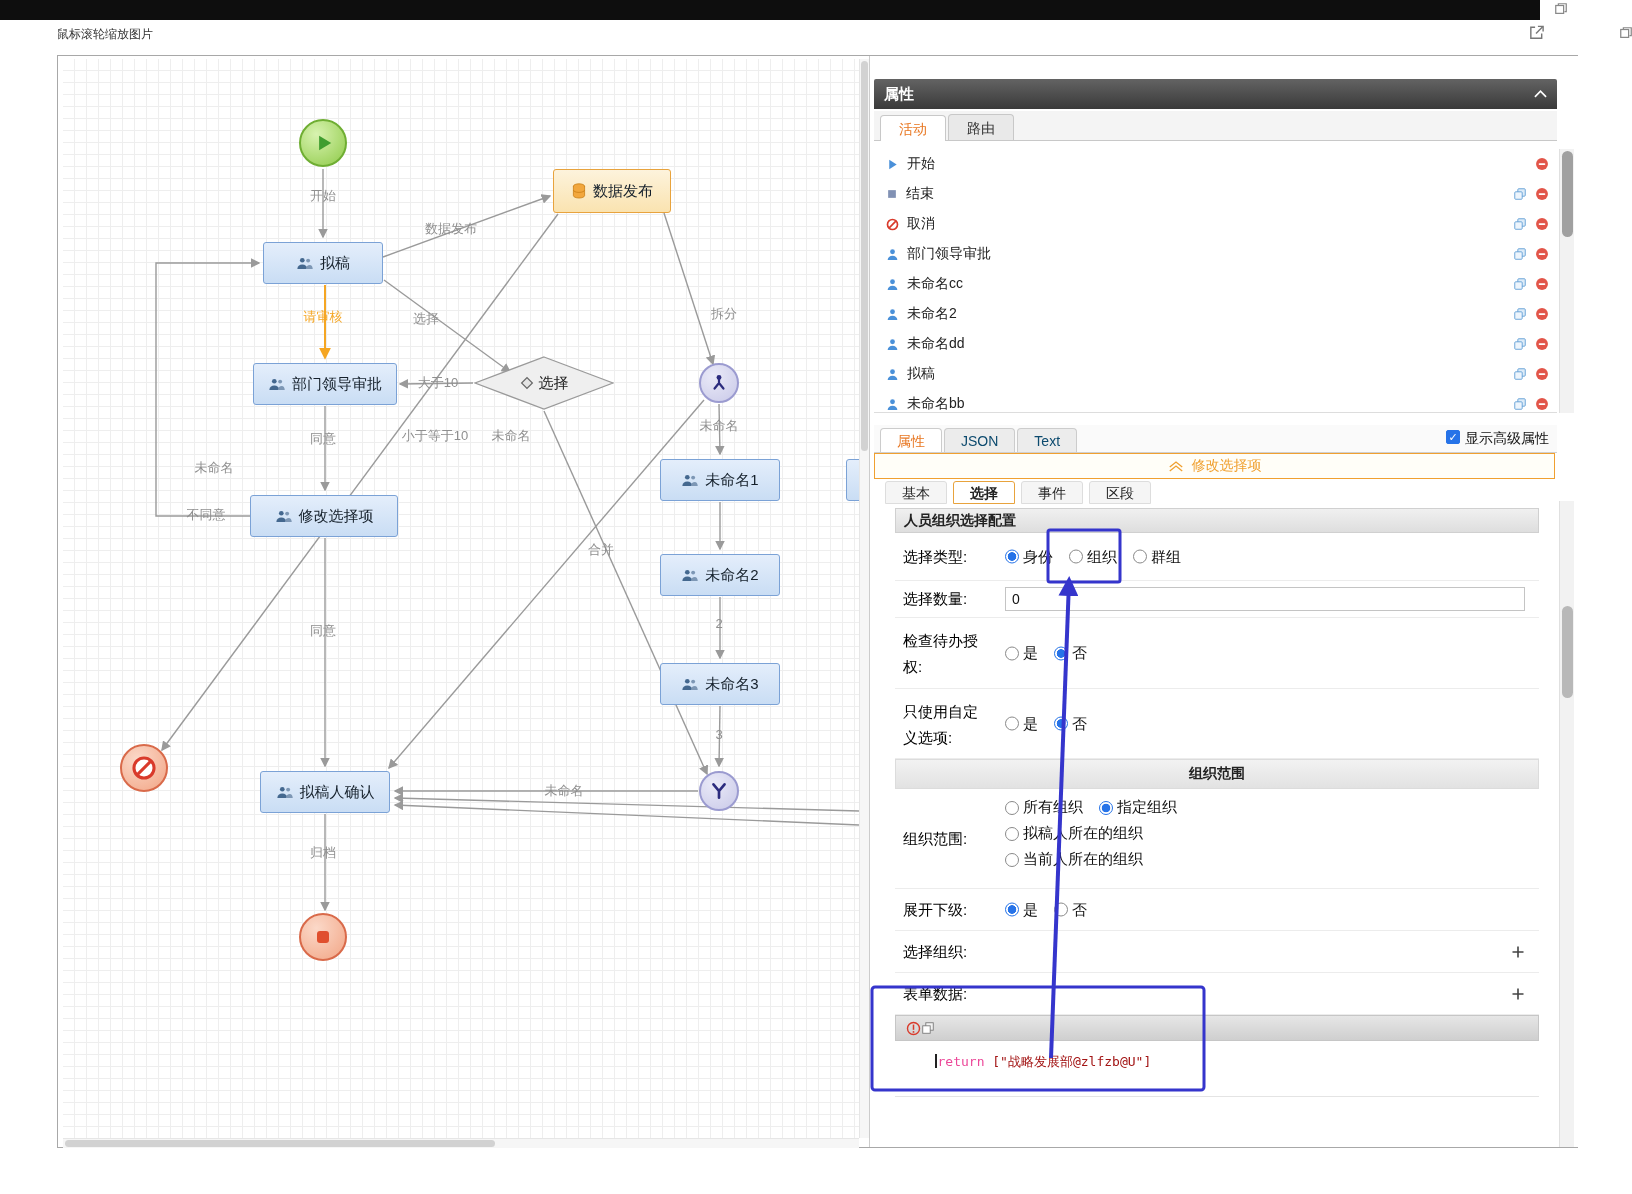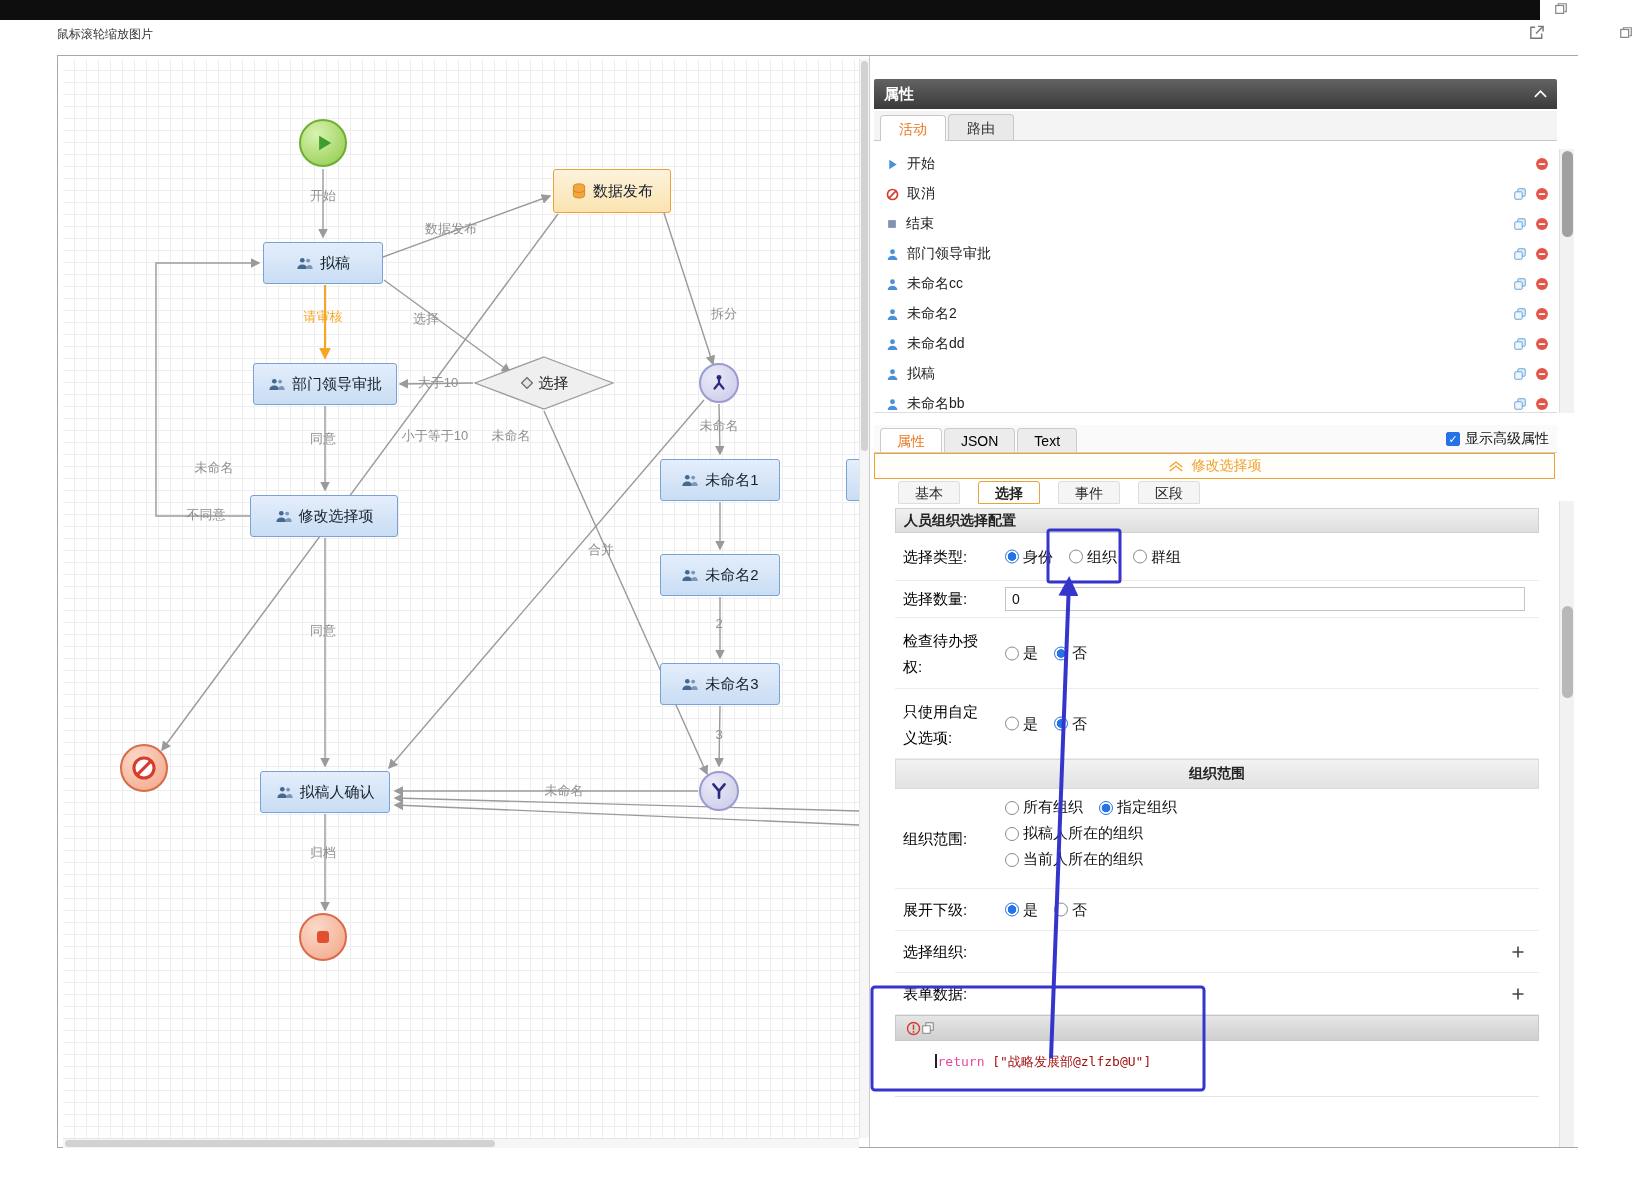--- a/index.html
+++ b/index.html
@@ -57,30 +57,30 @@
 .tabs1 .tab{height:26px;line-height:26px;padding:0 18px;font-size:14px;border:1px solid #c8c8c8;border-bottom:none;
   border-radius:4px 4px 0 0;background:#e9e9e9;color:#333;cursor:pointer}
 .tabs1 .tab.active{background:#fff;color:#e87722;position:relative;top:1px}
 #activity-list{position:absolute;left:4px;top:93px;width:683px;height:264px;overflow:hidden;border-bottom:1px solid #ddd;background:#fff}
 .act-row{height:30px;display:flex;align-items:center;padding:0 8px 0 12px;gap:8px}
 .act-label{flex:1;font-size:14px;color:#222}
 .act-actions{display:flex;gap:8px;align-items:center}
 .tabs2{position:absolute;left:4px;top:369px;width:683px;height:28px;border-bottom:1px solid #d0d0d0;background:#fafafa;
   display:flex;align-items:flex-end;padding-left:6px;gap:2px}
 .tabs2 .tab{height:24px;line-height:24px;padding:0 16px;font-size:14px;border:1px solid #ccc;border-bottom:none;
-  border-radius:4px 4px 0 0;background:#ececec;color:#000000}
+  border-radius:4px 4px 0 0;background:#ececec;color:#0c4a6e}
 .tabs2 .tab.active{background:#fff;color:#e87722}
-.adv-check{position:absolute;right:30px;top:374px;display:flex;gap:5px;align-items:center;font-size:14px;color:#111;cursor:pointer}
+.adv-check{position:absolute;right:30px;top:374px;display:flex;gap:5px;align-items:flex-start;font-size:14px;color:#111;cursor:pointer}
 .checkbox{width:14px;height:14px;border-radius:2px;border:1px solid #999;background:#fff;color:#fff;
   font-size:11px;line-height:13px;text-align:center}
 .checkbox.checked{background:#2673e8;border-color:#2673e8}
 .checkbox.checked::after{content:"✓"}
 .banner{position:absolute;left:4px;top:397px;width:681px;height:26px;border:1px solid #f0a030;background:#fffef8;
   display:flex;align-items:center;justify-content:center;gap:8px;color:#f0a030;font-size:14px;cursor:pointer}
-.subtabs{position:absolute;left:28px;top:425px;width:644px;height:24px;display:flex;gap:18px}
+.subtabs{position:absolute;left:15px;top:425px;width:644px;height:24px;display:flex;gap:6px}
 .subtabs .tab{height:23px;line-height:22px;padding:0 16px;font-size:14px;border:1px solid #ddd;background:#f5f5f5;
   border-radius:3px 3px 0 0;color:#222}
 .subtabs .tab.active{background:#fff;border-color:#e8a33d;font-weight:bold}
 .section-bar{position:absolute;left:25px;top:452px;width:644px;height:25px;background:linear-gradient(#f0f0f0,#dedede);
   border:1px solid #d0d0d0;font-weight:bold;font-size:14px;color:#222;line-height:23px;padding-left:8px}
 
 .form-row{position:absolute;left:25px;width:644px;border-bottom:1px solid #ececec;background:#fff}
 .f-label{position:absolute;left:8px;top:50%;transform:translateY(-50%);font-size:15px;font-weight:normal;color:#000;width:96px;line-height:1.7}
 .f-label.top{top:10px;transform:none;width:82px}
 .f-options{position:absolute;left:110px;top:50%;transform:translateY(-50%);display:flex;gap:16px;align-items:center}
@@ -369,48 +369,48 @@
             <span class="icon">
               <svg viewBox="0 0 16 16" width="14" height="14">
                 <circle cx="8" cy="8" r="6.8" fill="#e25549"></circle>
                 <rect x="4.2" y="7" width="7.6" height="2" rx="1" fill="#fff"></rect>
               </svg>
             </span>
           </span>
         </div>
         <div class="act-row">
           <span class="icon">
+            <svg viewBox="0 0 14 14" width="12" height="12">
+              <rect x="2.5" y="2.5" width="9" height="9" fill="#8191b4"></rect>
+            </svg>
+          </span>
+          <span class="act-label">结束</span>
+          <span class="act-actions">
+            <span class="icon">
+              <svg viewBox="0 0 16 16" width="14" height="14">
+                <rect x="5.5" y="2" width="8.5" height="8.5" rx="1" fill="#dcebf8" stroke="#5b9bd5"></rect>
+                <rect x="2" y="5.5" width="8.5" height="8.5" rx="1" fill="#eef5fc" stroke="#5b9bd5"></rect>
+              </svg>
+            </span>
+            <span class="icon">
+              <svg viewBox="0 0 16 16" width="14" height="14">
+                <circle cx="8" cy="8" r="6.8" fill="#e25549"></circle>
+                <rect x="4.2" y="7" width="7.6" height="2" rx="1" fill="#fff"></rect>
+              </svg>
+            </span>
+          </span>
+        </div>
+        <div class="act-row">
+          <span class="icon">
             <svg viewBox="0 0 14 14" width="13" height="13">
               <circle cx="7" cy="7" r="5.4" fill="#fff" stroke="#d93a2b" stroke-width="1.8"></circle>
               <line x1="3.4" y1="10.6" x2="10.6" y2="3.4" stroke="#d93a2b" stroke-width="1.8"></line>
             </svg>
           </span>
           <span class="act-label">取消</span>
-          <span class="act-actions">
-            <span class="icon">
-              <svg viewBox="0 0 16 16" width="14" height="14">
-                <rect x="5.5" y="2" width="8.5" height="8.5" rx="1" fill="#dcebf8" stroke="#5b9bd5"></rect>
-                <rect x="2" y="5.5" width="8.5" height="8.5" rx="1" fill="#eef5fc" stroke="#5b9bd5"></rect>
-              </svg>
-            </span>
-            <span class="icon">
-              <svg viewBox="0 0 16 16" width="14" height="14">
-                <circle cx="8" cy="8" r="6.8" fill="#e25549"></circle>
-                <rect x="4.2" y="7" width="7.6" height="2" rx="1" fill="#fff"></rect>
-              </svg>
-            </span>
-          </span>
-        </div>
-        <div class="act-row">
-          <span class="icon">
-            <svg viewBox="0 0 14 14" width="12" height="12">
-              <rect x="2.5" y="2.5" width="9" height="9" fill="#8191b4"></rect>
-            </svg>
-          </span>
-          <span class="act-label">结束</span>
           <span class="act-actions">
             <span class="icon">
               <svg viewBox="0 0 16 16" width="14" height="14">
                 <rect x="5.5" y="2" width="8.5" height="8.5" rx="1" fill="#dcebf8" stroke="#5b9bd5"></rect>
                 <rect x="2" y="5.5" width="8.5" height="8.5" rx="1" fill="#eef5fc" stroke="#5b9bd5"></rect>
               </svg>
             </span>
             <span class="icon">
               <svg viewBox="0 0 16 16" width="14" height="14">
                 <circle cx="8" cy="8" r="6.8" fill="#e25549"></circle>

